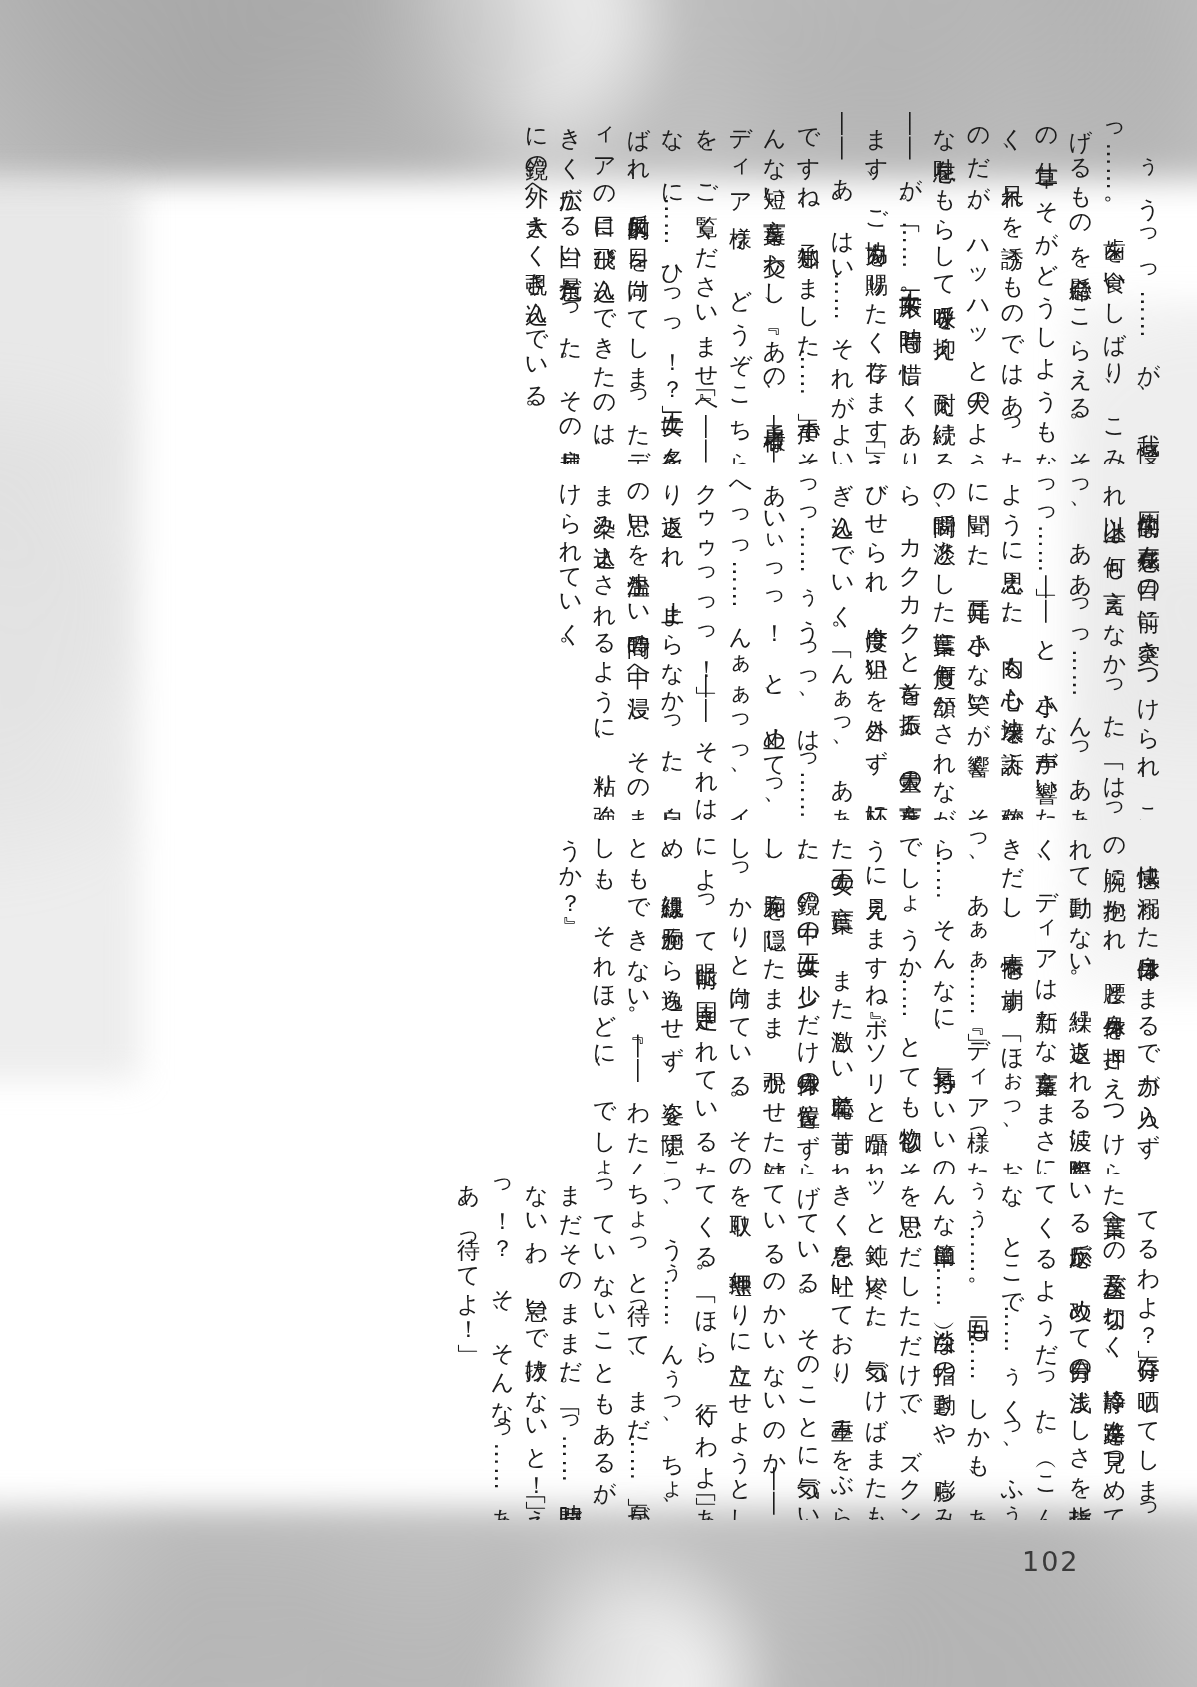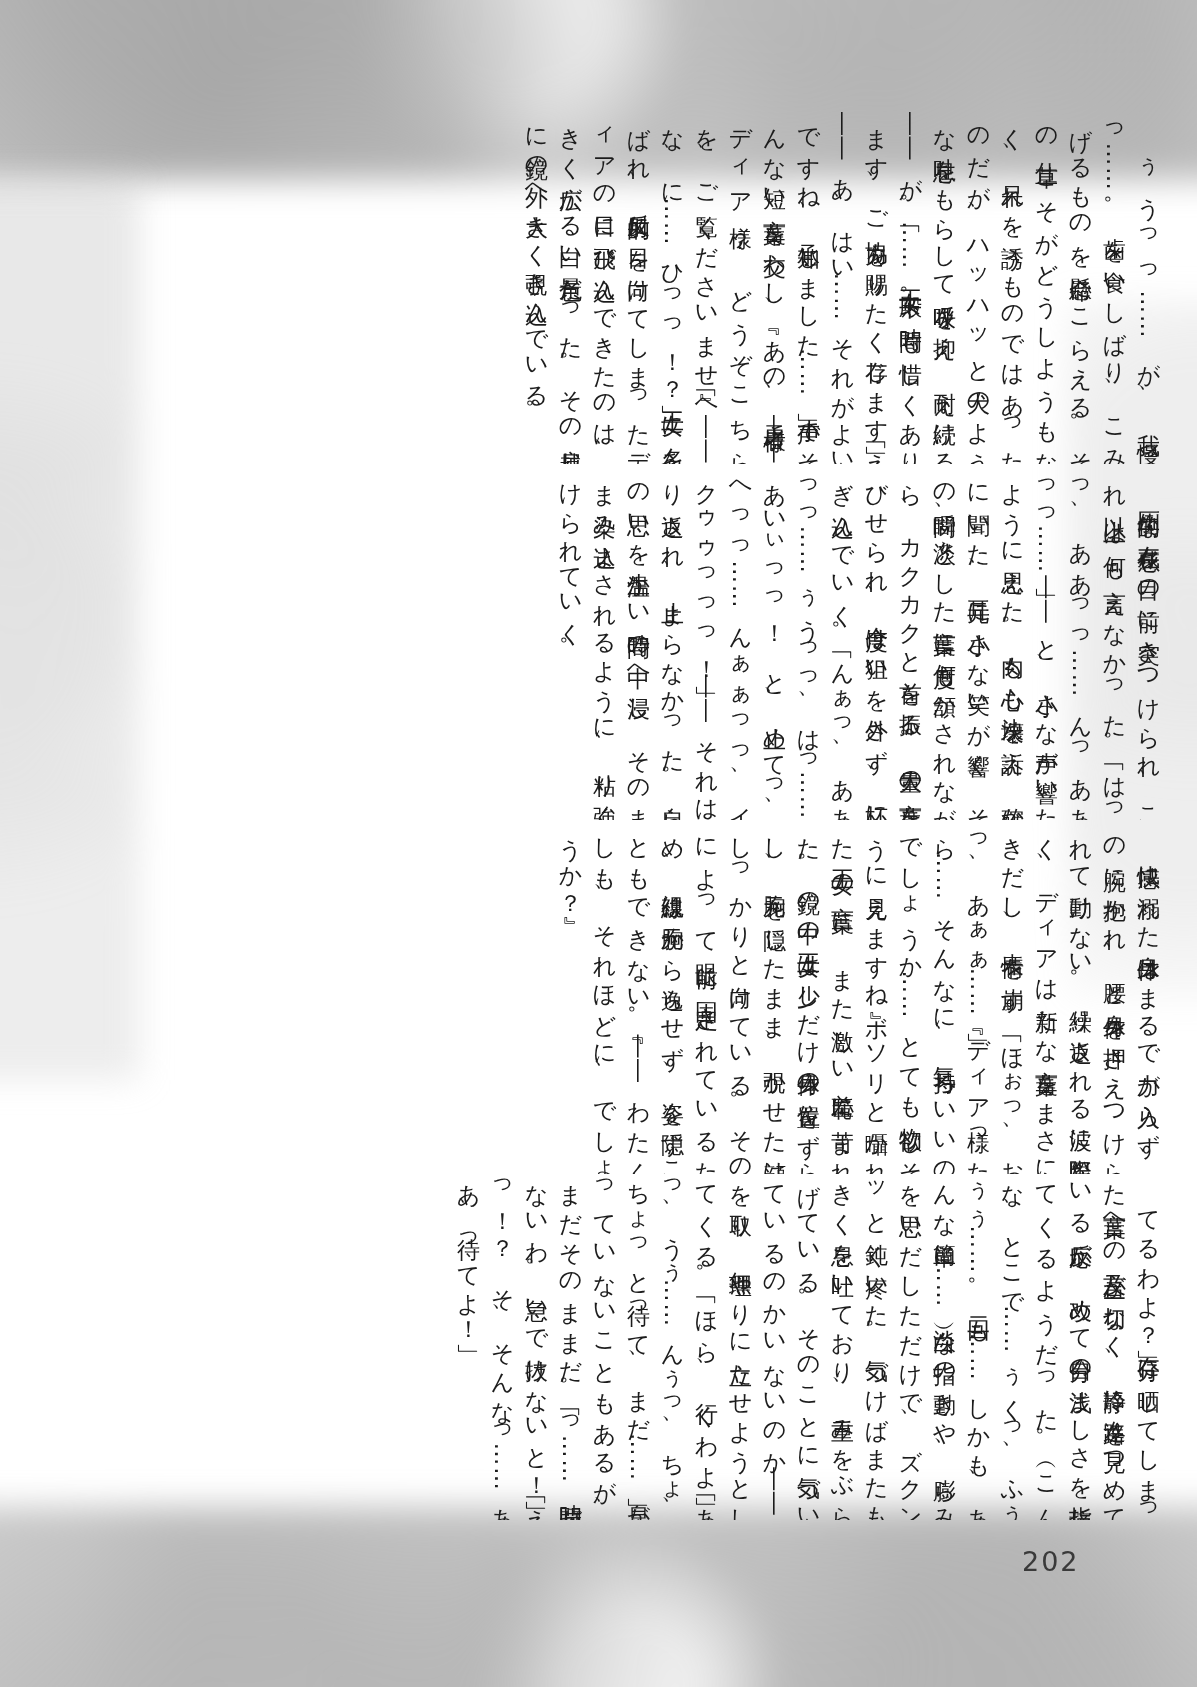--- a/index.html
+++ b/index.html
@@ -100,15 +100,15 @@
   <div class="bokeh bokeh-right"></div>
 
   <div class="band band-1">　ぅうっっ……が、我慢っっ……。歯を食いしばり、こみ上げるものを懸命にこらえる。その仕草こそがどうしようもなく、呆れを誘うものではあったのだが、ハッハッと犬のような吐息をもらして呼吸を抑え、耐え続ける――が。「……王女殿下。時間も惜しくあります、ご協力を賜りたく存じます」「え――あ、はい……それがよいですね、承知しました……」小声でそんな短い言葉を交わし、『あの、勇者様――ディア様？　どうぞこちらを、ご覧くださいませ』「へ――な、に……ひっっ！？」王女に名を呼ばれ、反射的に目を向けてしまったディアの目に飛び込んできたのは、大きく広がる白い景色だった。その肩越しに鏡の外へ大きく覗き込んでいる。</div>
 
   <div class="band band-2">　圧倒的な存在感を目の前に突きつけられ、これ以上は何も言えなかった。「はっっ、ああっっ……んっああっっ……」――と、小さな声が響いたように思えた。肉も心も決壊を訴え、確かに聞いた、耳元に小さな笑いが響く。その瞬間、淡々とした言葉に何度も頷かされながら、カクカクと首を振る。大量の言葉を浴びせられ、今度は狙いを外さず、杯に注ぎ込んでいく。「んぁっ、ああっっ……ぅうっっ、はっ……あいぃっっ！　と、止めてっ、へっっ……んぁぁっっ、イクゥゥっっっ！」――それは数回繰り返され、止まらなかった。自らの思いを生温かい時間の中へ浸し、そのまま染み込まされるように、粘り強く続けられていく。</div>
 
   <div class="band band-3">　快感に溺れた身体はまるで力が入らず、彼女の腕に抱かれ、腰と身体を押さえつけられて動けない。繰り返される波に際限なく、ディアは新たな言葉をまさに吐きだし、表情を崩す。「ほぉっ、おっ、あぁぁ……」『ディア様ったら……そんなに、気持ちいいのでしょうか……とても物欲しそうに見えますね』ボソリと囁かれた王女の言葉に、また激しい羞恥に苛まれた。鏡の中の王女は少しだけ身体の位置をずらし、胸元を隠したまま、覗かせた顔はしっかりと向けている。その鏡によって眼前に固定されているため、視線は胸元から逸らせず、姿を隠すこともできない。『――わたくしも、それほどに、でしょうか？』</div>
 
   <div class="band band-4">　てるわよ？」存分に晒してしまった言葉への言及が一切なく、冷静に進路を見つめている反応が、改めて自分の浅ましさを指摘してくるようだった。（こんな、とこで……ぅくっ、ふぅぅぅ……。二回も……しかも、あんな簡単に……）淡白な指の動きや、膨らみを思いだしただけで、ズクンッと鈍く疼いた。気づけばまたも大きく息を吐いており、重みをぶら下げている。そのことに気づいているのかいないのか――腕を取り、無理やりに立たせようとしてくる。「ほら、行くわよ」「あっ、うぅ……んぅっ、ちょ、ちょっと待って、まだ……」息が整っていないこともあるが、まだそのままだ。「っ……時間がないわ。急いで抜けないと！」「えっ！？　そ、そんなっ……ああ、待ってよ！」</div>
 
-  <div class="page-number">202</div>
+  <div class="page-number">102</div>
 
 </div>
 
 </body></html>

